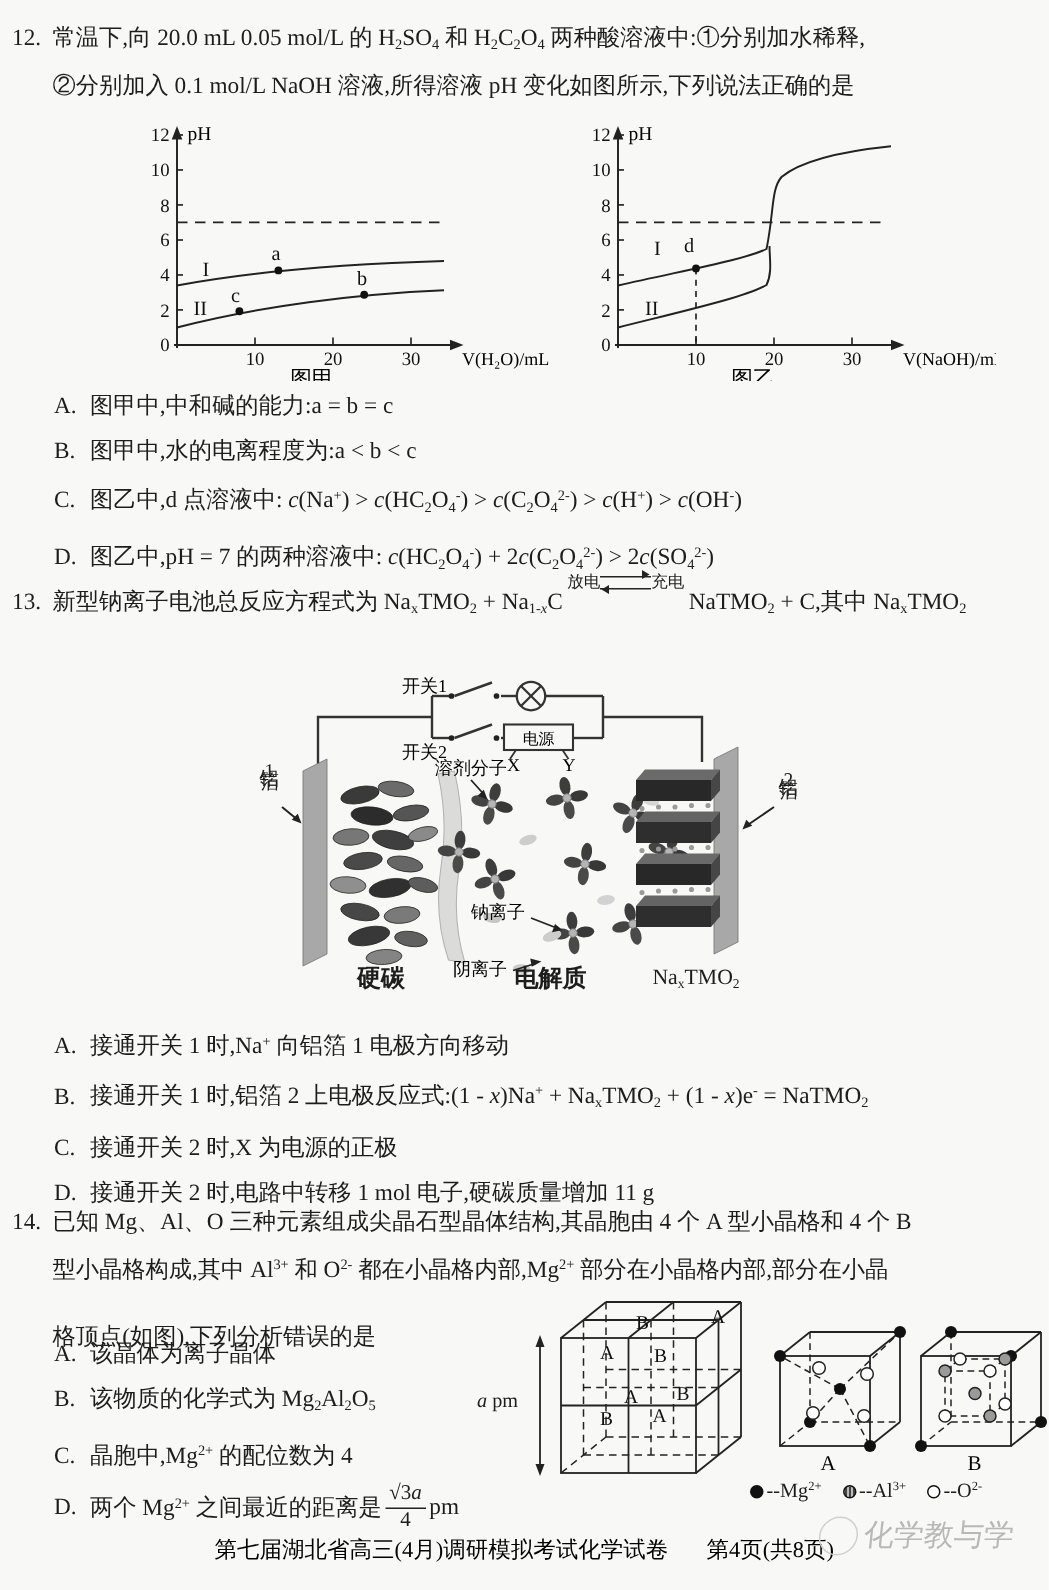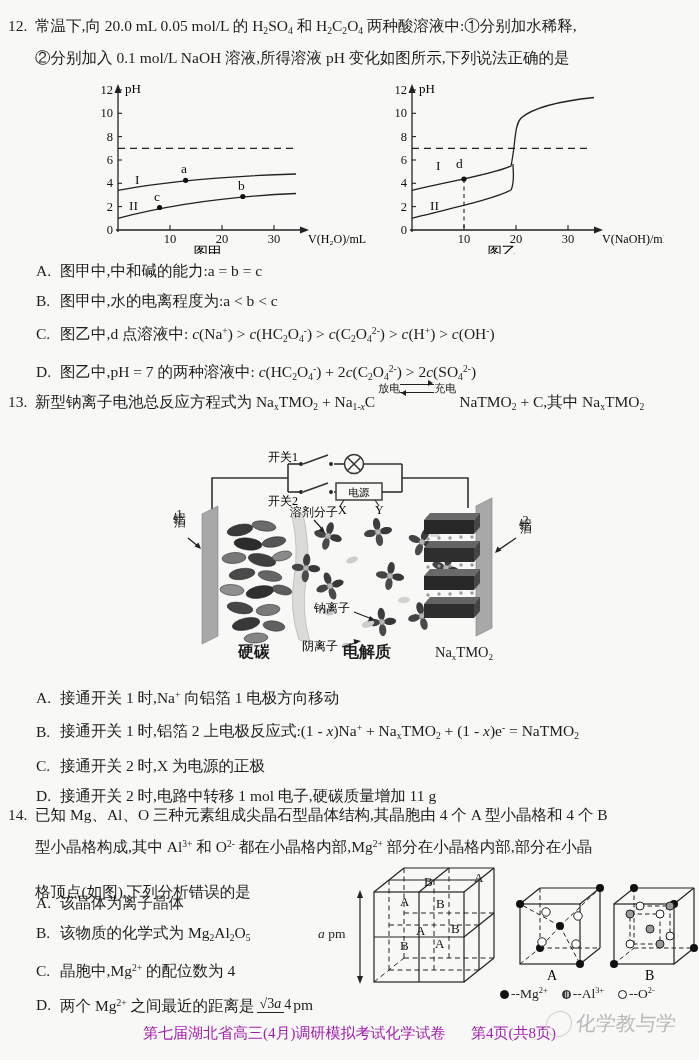--- a/index.html
+++ b/index.html
@@ -18,34 +18,34 @@
   svg text{font-family:"Liberation Serif","DejaVu Serif",serif;}
   .rxn{display:inline-flex;flex-direction:row;align-items:center;vertical-align:middle;
        margin:0 3px;line-height:1;}
   .rxn .small{font-size:11px;line-height:12px;}
   .harpoons{position:relative;width:34px;height:7px;border-top:1.2px solid #222;
             border-bottom:1.2px solid #222;margin:1px 0;}
   .harpoons::before{content:"";position:absolute;right:-2px;top:-4.5px;
      border:3px solid transparent;border-left:5px solid #222;}
   .harpoons::after{content:"";position:absolute;left:-2px;bottom:-4.5px;
      border:3px solid transparent;border-right:5px solid #222;}
-  .frac{display:inline-flex;flex-direction:row;align-items:center;vertical-align:middle;
+  .frac{display:inline-flex;flex-direction:column;align-items:center;vertical-align:middle;
         margin:0 2px;line-height:1.1;font-size:14px;}
   .frac .num{border-bottom:1.2px solid #222;padding:0 3px 1px;}
   .vertlab{writing-mode:vertical-rl;text-orientation:upright;font-size:13px;letter-spacing:2px;
            line-height:14px;}
   .batlab{font-size:16px;text-align:center;}
   .legend{display:flex;align-items:center;gap:14px;font-size:13.5px;}
   .legitem{display:flex;align-items:center;gap:2px;}
   .sym{width:9px;height:9px;border-radius:50%;border:1px solid #111;box-sizing:border-box;}
   .sym-mg{background:#111;}
   .sym-al{background:repeating-linear-gradient(90deg,#444 0 1.5px,#bbb 1.5px 3px);}
   .sym-o{background:#fff;}
   .footer{position:absolute;left:0;right:0;top:1024px;text-align:center;font-size:15px;
-          color:#a21caf;}
+          color:#000000;}
   .watermark{position:absolute;left:546px;top:1010px;display:flex;align-items:center;gap:4px;
              color:#b8b8b8;font-size:20px;transform:skewX(-6deg);z-index:3;}
   .wmcircle{width:24px;height:24px;border-radius:50%;border:1.5px solid #cfcfcf;}
 </style>
 </head>
 <body>
 
 <div class="page">
 
   <div class="abs" style="left:8px;top:12px;width:684px;">

